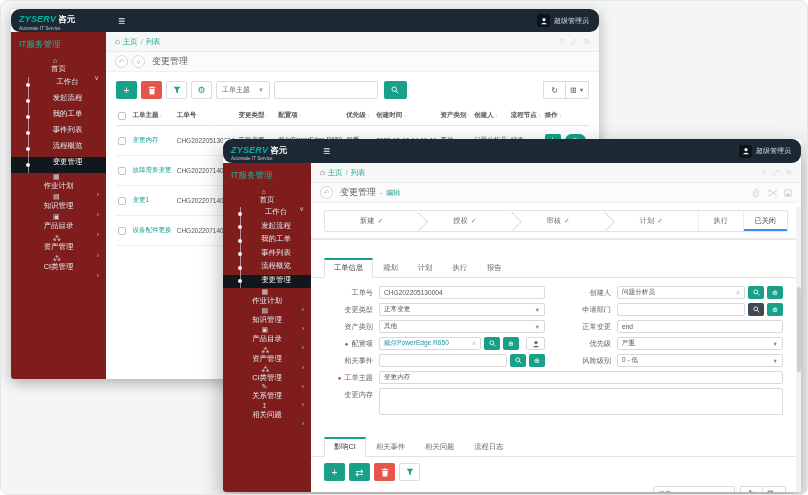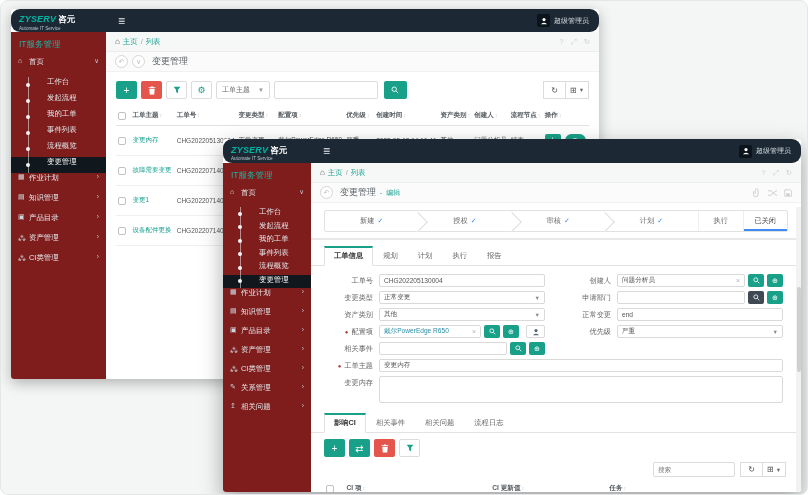--- a/index.html
+++ b/index.html
@@ -20,21 +20,21 @@
   .logo-sub{color:#b9c5cd;font-size:4.6px;margin-top:1.5px;}
   .hamburger{color:#e8edf0;font-size:12px;margin-left:12px;cursor:pointer;line-height:1;}
   .user{margin-left:auto;display:flex;align-items:center;gap:4px;padding-right:10px;}
   .user-badge{width:13px;height:13px;background:#0c141b;border-radius:2px;display:flex;align-items:center;justify-content:center;}
   .user-name{color:#d6dfe4;font-size:7px;}
   
   .wbody{flex:1;display:flex;min-height:0;}
   .sidenav{flex:0 0 95px;background:#7f1d1d;overflow:hidden;}
   .win-front .sidenav{flex-basis:88px;}
   .module-title{color:#1db3a2;font-size:8.5px;padding:7px 8px 6px;}
-  .nav-item{position:relative;display:flex;align-items:flex-start;font-size:7.4px;color:#e4eaee;height:20px;padding:0 7px;cursor:pointer;}
+  .nav-item{position:relative;display:flex;align-items:center;font-size:7.4px;color:#e4eaee;height:20px;padding:0 7px;cursor:pointer;flex-direction:column;}
   .win-front .nav-item{height:19px;}
   .nav-item.nav-sub{height:16px;padding-left:25px;}
   .win-front .nav-item.nav-sub{height:13.5px;}
   .nav-item.nav-sub::before{content:'';position:absolute;left:17px;top:0;bottom:0;width:1px;background:rgba(255,255,255,.5);}
   .nav-item.nav-sub::after{content:'';position:absolute;left:15px;top:50%;margin-top:-2.2px;width:4.4px;height:4.4px;border-radius:50%;background:#f2f5f6;}
   .nav-item.active{background:#10171d;color:#fff;}
   .nav-icon{width:11px;font-size:7px;color:#ccd6dc;flex:0 0 auto;}
   .nav-label{white-space:nowrap;}
   .nav-caret,.nav-arrow{display:none;margin-left:auto;color:#c4ced4;font-size:6.5px;}
   .nav-caret.show,.nav-arrow.show{display:block;}
@@ -80,21 +80,21 @@
   .step{position:relative;flex:1.5;display:flex;align-items:center;justify-content:center;gap:3px;font-size:7.2px;color:#666;cursor:pointer;}
   .step.narrow{flex:.7;}
   .step.div{border-left:1px solid #eee;}
   .step .check{display:none;color:#3d8df5;font-size:7px;}
   .step.done .check{display:inline;}
   .step.active{box-shadow:inset 0 -2px 0 #3d8df5;color:#444;}
   .step.chev::after{content:'';position:absolute;right:-7px;top:50%;width:13px;height:13px;margin-top:-6.5px;border-top:1px solid #ddd;border-right:1px solid #ddd;transform:rotate(45deg);background:#fff;z-index:2;}
   .divider{height:5px;background:#f1f1f1;border-top:1px solid #e8e8e8;border-bottom:1px solid #e8e8e8;}
   .ftabs{display:flex;align-items:flex-end;padding:6px 13px 0;border-bottom:1px solid #e2e2e2;font-size:7.3px;color:#666;}
   .ftab{padding:3px 9px 4px;cursor:pointer;border:1px solid transparent;margin-bottom:-1px;}
-  .ftab.active{background:#fff;border-color:#e2e2e2;border-bottom-color:#fff;border-top:2px solid #18a188;color:#333;font-weight:bold;}
+  .ftab.active{background:#fff;border-color:#e2e2e2;border-bottom-color:#fff;border-top:2px solid #18a188;color:#333;font-weight:normal;margin-top:12px;}
   
   .form{display:grid;grid-template-columns:1fr 1fr;column-gap:16px;row-gap:4px;padding:8px 18px 8px 12px;}
   .frow{display:flex;align-items:center;min-height:13px;}
   .frow.full{grid-column:1 / -1;}
   .flabel{flex:0 0 56px;text-align:right;font-size:7.2px;color:#666;padding-right:6px;white-space:nowrap;}
   .req{color:#b03f35;font-size:6px;margin-right:1px;}
   .ffield{flex:1;display:flex;align-items:center;gap:3px;min-width:0;}
   .inp,.sel,.chip{height:13px;border:1px solid #d9d9d9;border-radius:2px;background:#fff;font-size:6.6px;color:#555;padding:0 4px;font-family:inherit;outline:none;}
   .inp{flex:1;min-width:0;}
   .sel{flex:1;display:flex;align-items:center;cursor:pointer;}
@@ -682,20 +682,29 @@
                     <svg class="icon-svg" width="7" height="7" viewBox="0 0 10 10">
                       <circle cx="4" cy="4" r="2.8" fill="none" stroke="#fff" stroke-width="1.2"></circle>
                       <line x1="6.3" y1="6.3" x2="9" y2="9" stroke="#fff" stroke-width="1.2"></line>
                     </svg>
                   </span>
                 <span class="sbtn teal">
                     <span class="g">⊕</span>
                   </span>
               </span>
             </div>
+            <div class="frow">
+              <span class="flabel">风险级别</span>
+              <span class="ffield">
+                  <span class="sel">
+                    <span>0 - 低</span>
+                    <span class="caret">▼</span>
+                  </span>
+                </span>
+            </div>
             <div class="frow full">
               <span class="flabel"><span class="req">●</span> <span>工单主题</span></span>
               <span class="ffield">
                   <input class="inp" value="变更内存" style="">
                 </span>
             </div>
             <div class="frow full" style="align-items:flex-start;">
               <span class="flabel" style="padding-top:2px;">变更内存</span>
               <span class="ffield">
                   <textarea class="txa" style=""></textarea>

